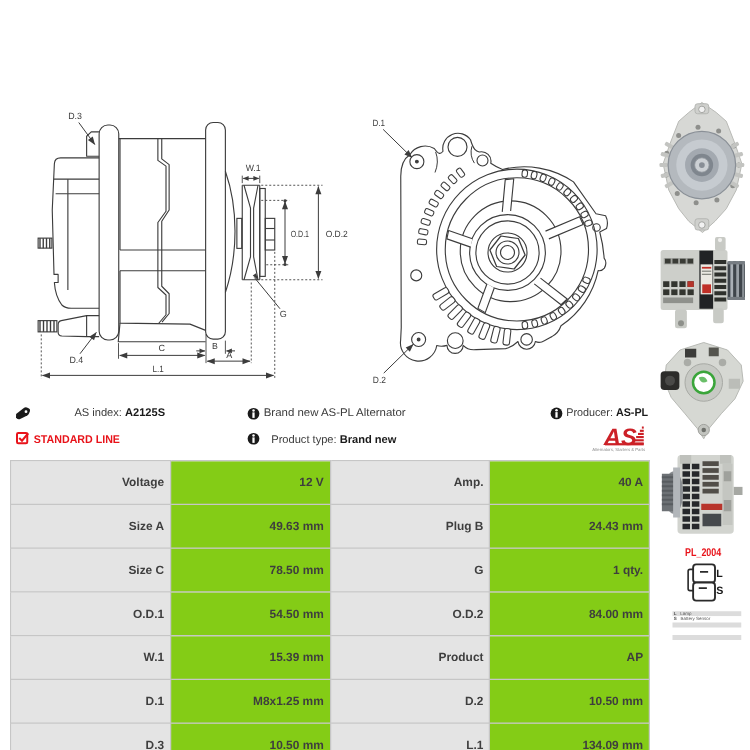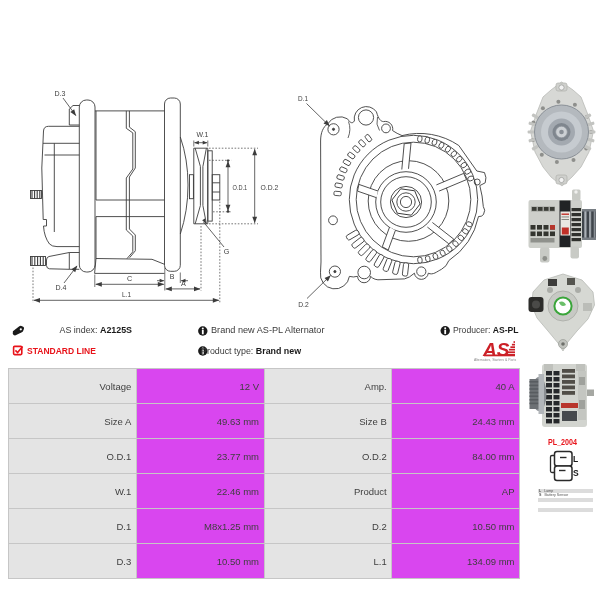--- a/index.html
+++ b/index.html
@@ -3,23 +3,23 @@
 <meta charset="utf-8">
 <style>
 * { margin:0; padding:0; box-sizing:border-box; }
 html,body { background:#fff; width:600px; height:600px; overflow:hidden; }
 #page { position:relative; width:600px; height:600px; font-family:"Liberation Sans", sans-serif; background:#fff; }
 #art { position:absolute; left:0; top:0; }
 .inf { position:absolute; font-size:8.9px; color:#3a3a3a; white-space:nowrap; transform-origin:left center; }
 .inf b { color:#1a1a1a; }
 .red { color:#e8131a; font-weight:bold; }
 #spec { position:absolute; left:8px; top:368px; width:512px; height:147px; border-collapse:collapse; table-layout:fixed; }
-#spec td { border:1px solid #c6c6c6; font-size:9.5px; color:#3e3e3e; text-align:right; padding:0 4.5px 0 0; height:35px; }
+#spec td { border:1px solid #c6c6c6; font-size:9.5px; color:#3e3e3e; text-align:right; padding:0 4.5px 0 0; height:35px;font-weight:bold; }
 #spec td.lab { background:#e4e4e4; }
-#spec td.val { background:#d946ef; }
+#spec td.val { background:#84cc16; }
 .leg { position:absolute; left:538px; width:55px; height:4.1px; background:#dcdcdc; font-size:3.6px; color:#555; line-height:4.1px; white-space:nowrap; overflow:hidden; }
 .leg.w { background:#f4f4f4; }
 </style>
 </head>
 <body>
 <div id="page">
 <svg id="art" width="600" height="600" viewBox="0 0 600 600">
 <defs>
 <marker id="ar" markerWidth="8" markerHeight="8" refX="6.5" refY="3" orient="auto-start-reverse" markerUnits="userSpaceOnUse">
   <path d="M0.5,0.6 L7,3 L0.5,5.4 z" fill="#3c3c3c"></path>
@@ -334,45 +334,51 @@
 <rect x="201.9" y="349.9" width="1.8" height="4.4" fill="#fff"></rect>
 <circle cx="202.8" cy="348.4" r="1.0" fill="#fff"></circle>
 <circle cx="445.2" cy="330.8" r="4.7" fill="#1a1a1a"></circle>
 <rect x="444.3" y="329.7" width="1.8" height="4.4" fill="#fff"></rect>
 <circle cx="445.2" cy="328.2" r="1.0" fill="#fff"></circle>
 </g>
 </svg>
 <div class="inf" style="left:26.5px; top:325.3px; transform:scaleX(1.0);margin-left:33px;">AS index: <b>A2125S</b></div>
 <div class="inf red" style="left:26.5px; top:345.8px; transform:scaleX(0.96);">STANDARD LINE</div>
 <div class="inf" style="left:211px; top:325.3px; transform:scaleX(1.03);">Brand new AS-PL Alternator</div>
-<div class="inf" style="left:201px; top:345.8px; transform:scaleX(1.0);">Product type: <b>Brand new</b></div>
+<div class="inf" style="left:217px; top:345.8px; transform:scaleX(1.0);">Product type: <b>Brand new</b></div>
 <div class="inf" style="left:453px; top:325.3px; transform:scaleX(0.97);">Producer: <b>AS-PL</b></div>
 <table id="spec">
       <tbody>
 <tr>
           <td class="lab">Voltage</td>
           <td class="val">12 V</td>
           <td class="lab">Amp.</td>
           <td class="val">40 A</td>
         </tr>
 <tr>
           <td class="lab">Size A</td>
           <td class="val">49.63 mm</td>
-          <td class="lab">Size B</td>
+          <td class="lab">Plug B</td>
           <td class="val">24.43 mm</td>
         </tr>
 <tr>
+          <td class="lab">Size C</td>
+          <td class="val">78.50 mm</td>
+          <td class="lab">G</td>
+          <td class="val">1 qty.</td>
+        </tr>
+<tr>
           <td class="lab">O.D.1</td>
-          <td class="val">23.77 mm</td>
+          <td class="val">54.50 mm</td>
           <td class="lab">O.D.2</td>
           <td class="val">84.00 mm</td>
         </tr>
 <tr>
           <td class="lab">W.1</td>
-          <td class="val">22.46 mm</td>
+          <td class="val">15.39 mm</td>
           <td class="lab">Product</td>
           <td class="val">AP</td>
         </tr>
 <tr>
           <td class="lab">D.1</td>
           <td class="val">M8x1.25 mm</td>
           <td class="lab">D.2</td>
           <td class="val">10.50 mm</td>
         </tr>
 <tr>

